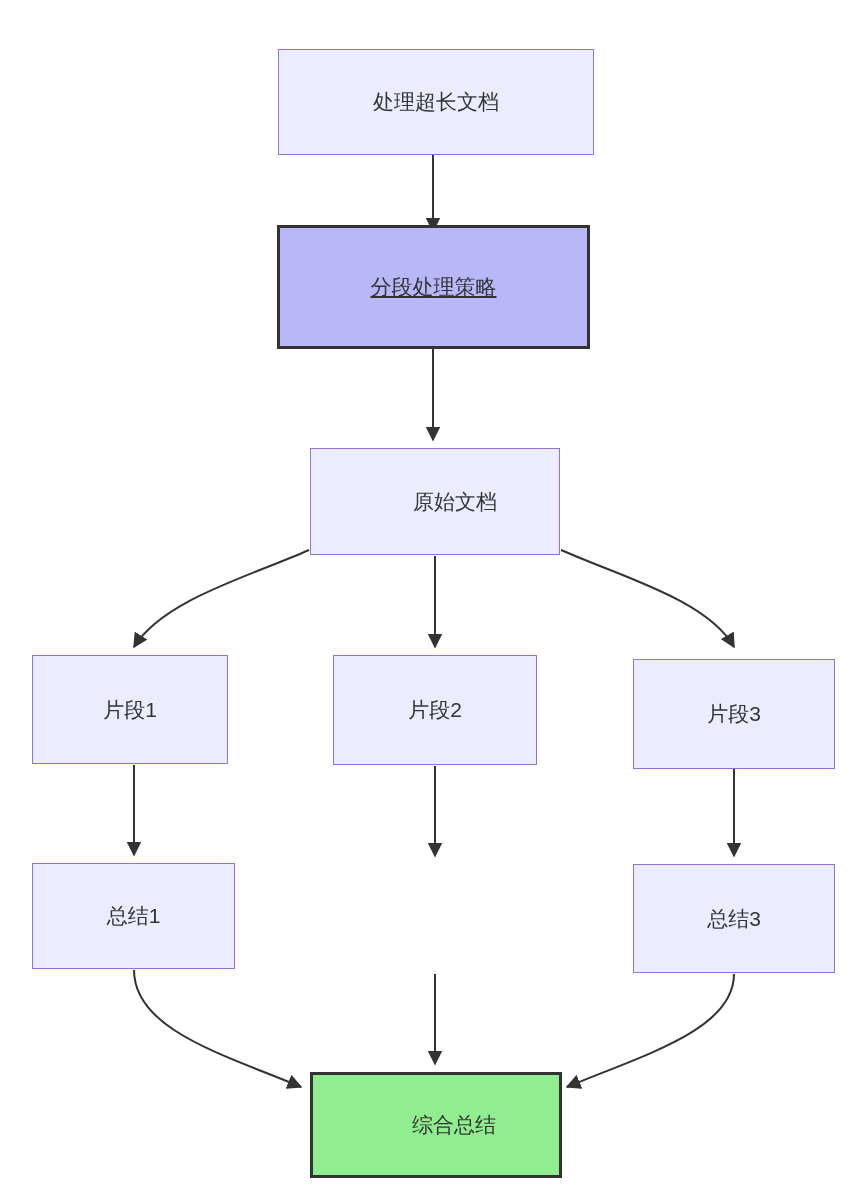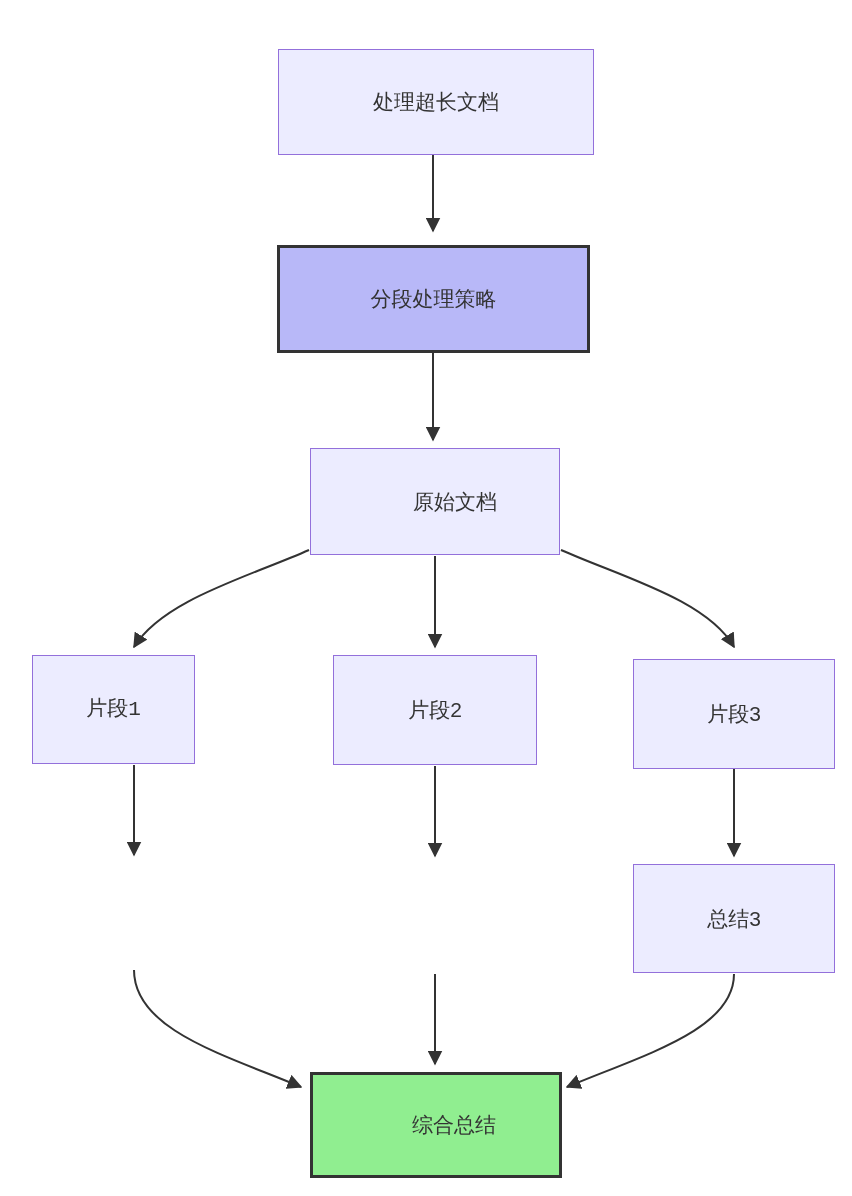--- a/index.html
+++ b/index.html
@@ -46,23 +46,23 @@
     background: #B8B8F8;
     border: 3.5px solid #333333;
   }
   .node--final {
     background: #90EE90;
     border: 3.5px solid #333333;
     padding-left: 36px;
   }
   
   .pos-a  { left: 278px; top: 32px;   width: 316px; height: 106px; margin-top: 17px; }
-  .pos-b  { left: 277px; top: 245px;  width: 313px; height: 108px; }
+  .pos-b  { left: 277px; top: 225px;  width: 313px; height: 124px; text-decoration: underline; }
   .pos-c  { left: 310px; top: 448px;  width: 250px; height: 107px; padding-left: 40px; }
-  .pos-d1 { left: 32px;  top: 655px;  width: 163px; height: 109px; font-family: Liberation Mono, monospace; }
+  .pos-d1 { left: 32px;  top: 655px;  width: 196px; height: 109px; }
   .pos-d2 { left: 333px; top: 655px;  width: 204px; height: 110px; text-align: right; }
   .pos-d3 { left: 633px; top: 659px;  width: 202px; height: 110px; }
   .pos-e1 { left: 32px;  top: 863px;  width: 203px; height: 106px; }
   .pos-e2 { left: 333px; top: 864px;  width: 204px; height: 109px; }
   .pos-e3 { left: 633px; top: 864px;  width: 202px; height: 109px; }
   .pos-f  { left: 310px; top: 1072px; width: 252px; height: 106px; }
 </style>
 </head>
 <body>
 
@@ -104,20 +104,23 @@
   </div>
 
   <div class="node pos-d2">
     <span>片段2</span>
   </div>
 
   <div class="node pos-d3">
     <span>片段3</span>
   </div>
 
+  <div class="node pos-e1">
+    <span>总结1</span>
+  </div>
 
 
   <div class="node pos-e3">
     <span>总结3</span>
   </div>
 
   <div class="node node--final pos-f">
     <span>综合总结</span>
   </div>
 

